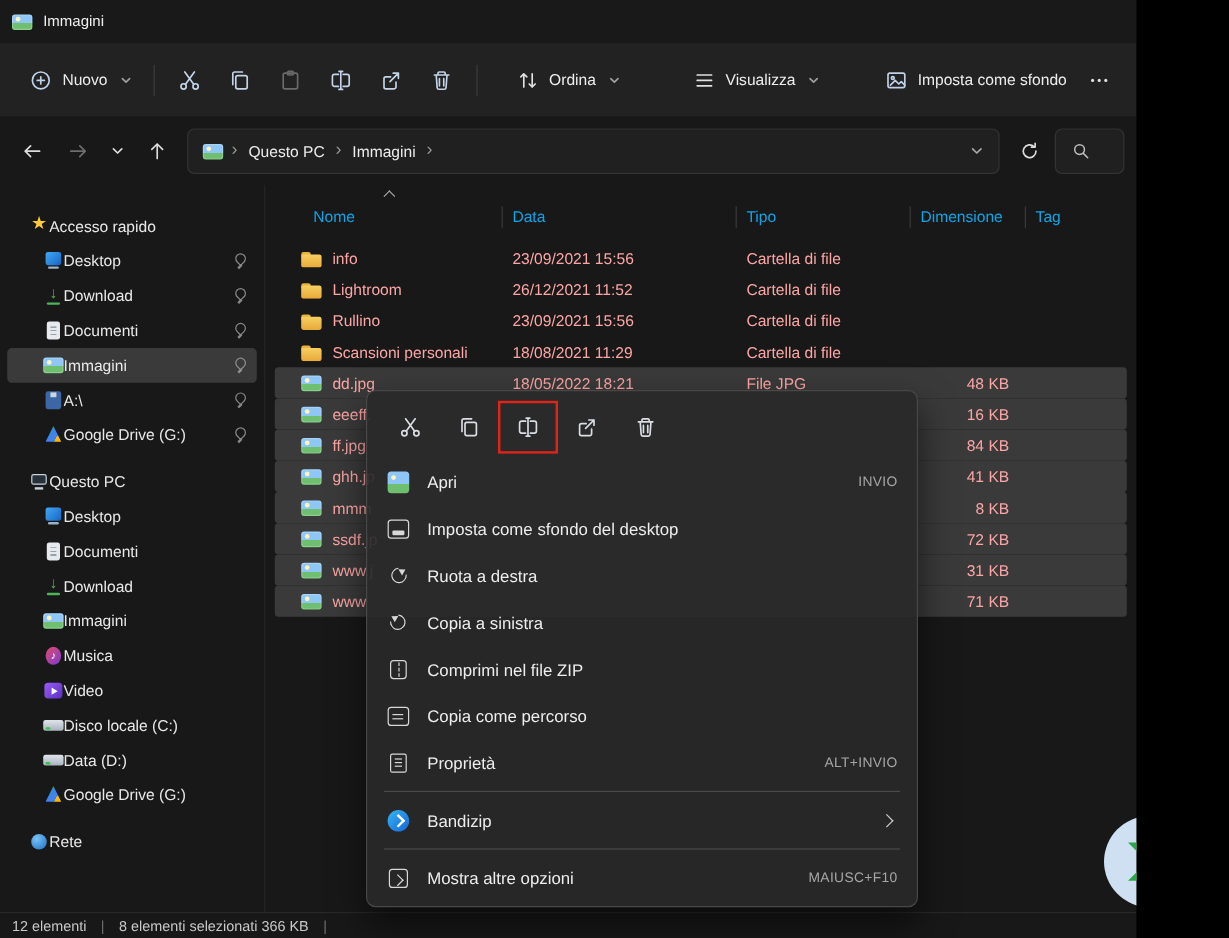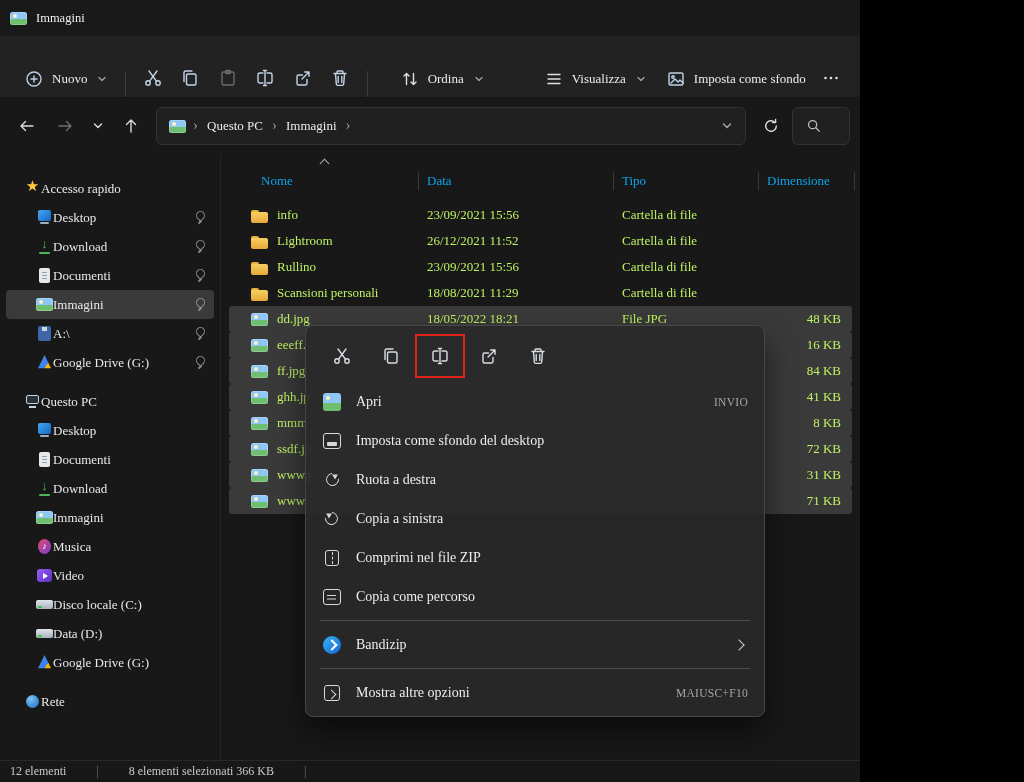--- a/index.html
+++ b/index.html
@@ -1,25 +1,25 @@
 <!DOCTYPE html>
 <html><head>
 <meta charset="utf-8">
 <style>
   * { box-sizing:border-box; margin:0; padding:0; }
   html,body { background:#000; }
   body { font-family:"Liberation Sans","DejaVu Sans",sans-serif; }
-  .window { position:relative; width:860px; height:782px; background:#181818; overflow:hidden; color:#e6e6e6; font-size:13px;font-family:Liberation Serif, serif; }
+  .window { position:relative; width:947px; height:782px; background:#181818; overflow:hidden; color:#e6e6e6; font-size:13px; }
 
   
   .titlebar { position:absolute; top:0; left:0; right:0; height:36px; display:flex; align-items:center; gap:9px; padding-left:10px; background:#191919; }
   .titlebar .title { font-size:12.5px; color:#f0f0f0; }
 
   
-  .toolbar { position:absolute; top:36px; left:0; right:0; height:62px; display:flex; align-items:flex-end; padding:0 14px; background:#222222; border-bottom:1px solid #161616; }
+  .toolbar { position:absolute; top:36px; left:0; right:0; height:62px; display:flex; align-items:center; padding:0 14px; background:#222222; border-bottom:1px solid #161616; }
   button { background:none; border:none; color:inherit; font:inherit; cursor:default; }
   .tb-btn { display:flex; align-items:center; gap:8px; padding:8px 10px; border-radius:4px; color:#ededed; white-space:nowrap; }
   .tb-ibtn { display:flex; align-items:center; justify-content:center; width:42px; height:38px; border-radius:4px; color:#c3d4e8; }
   .tb-ibtn.disabled { color:#6a6a6a; }
   .tbic { display:flex; color:#bed1e8; }
   .tb-div { width:1px; height:26px; background:#3c3c3c; margin:0 8px; flex:none; }
   .tb-spacer { flex:1; }
   .chev { display:flex; color:#9f9f9f; margin-left:2px; }
   .svgic { fill:none; stroke:currentColor; stroke-width:1.4; stroke-linecap:round; stroke-linejoin:round; }
   .svgfill { fill:currentColor; stroke:none; }
@@ -75,21 +75,21 @@
   .ic-folder::before { left:0; top:2px; width:8px; height:4px; background:#e8b33c; border-radius:2px 2px 0 0; }
   .ic-folder::after { inset:4px 0 0; background:linear-gradient(180deg,#f6cf60,#e8a93a); border-radius:2px; }
 
   
   .main { position:absolute; left:221px; right:0; top:154px; bottom:22px; }
   .cols { position:absolute; top:14px; left:8px; right:8px; height:26px; display:grid; grid-template-columns:190px 195px 145px 96px 110px; align-items:center; color:#0ea5e9; }
   .hcell { padding-left:8px; height:18px; line-height:18px; border-right:1px solid #3a3a3a; white-space:nowrap; overflow:hidden; }
   .hc0 { padding-left:32px; }
   .sortcaret { position:absolute; top:-8px; left:92px; width:7px; height:7px; border-left:1.5px solid #aaa; border-top:1.5px solid #aaa; transform:rotate(45deg); }
   .rows { position:absolute; top:48px; left:8px; right:8px; }
-  .frow { display:grid; grid-template-columns:190px 195px 145px 96px 110px; height:26px; align-items:center; border-radius:3px; color:#bef264; }
+  .frow { display:grid; grid-template-columns:190px 195px 145px 96px 110px; height:26px; align-items:center; border-radius:3px; color:#fca5a5; }
   .frow.sel { background:#3a3a3a; }
   .c-name { display:flex; align-items:center; gap:9px; padding-left:22px; white-space:nowrap; overflow:hidden; }
   .c-date,.c-type { padding-left:8px; white-space:nowrap; overflow:hidden; }
   .c-size { text-align:right; padding-right:14px; }
 
   
   .ctxmenu { position:absolute; left:305px; top:325px; width:460px; background:rgba(41,41,41,0.92); border:1px solid #474747; border-radius:8px; box-shadow:0 14px 30px rgba(0,0,0,.55); padding:4px; z-index:30; }
   .quickbar { display:flex; align-items:center; height:52px; padding:0 8px; gap:1px; }
   .qcell { position:relative; width:48px; height:40px; display:flex; align-items:center; justify-content:center; border-radius:4px; color:#d9dee4; }
   .redbox { position:absolute; inset:-2px -1px; border:2.5px solid #e0241a; pointer-events:none; }
@@ -113,21 +113,21 @@
   .mi-copy-path::before { inset:2px 1px; border:1.4px solid #d8d8d8; border-radius:3px; }
   .mi-copy-path::after { left:5px; top:8px; width:9px; height:1.4px; background:#d8d8d8; box-shadow:0 3.5px 0 #d8d8d8; }
   .mi-properties::before { inset:2px 3px; border:1.4px solid #d8d8d8; border-radius:2px; }
   .mi-properties::after { left:7px; top:6px; width:6px; height:1.4px; background:#d8d8d8; box-shadow:0 3px 0 #d8d8d8,0 6px 0 #d8d8d8; }
   .mi-bandizip { background:linear-gradient(135deg,#36b5f0,#1565d8); border-radius:50%; margin:1px; width:18px; height:18px; }
   .mi-bandizip::after { left:5px; top:5px; width:6px; height:6px; border-right:2px solid #fff; border-bottom:2px solid #fff; transform:rotate(-45deg); }
   .mi-more-options::before { inset:2px; border:1.4px solid #d8d8d8; border-radius:3px; }
   .mi-more-options::after { left:7px; top:8px; width:6px; height:6px; border-top:1.5px solid #d8d8d8; border-right:1.5px solid #d8d8d8; transform:rotate(45deg); left:6px; }
 
   
-  .statusbar { position:absolute; left:0; right:0; bottom:0; height:22px; display:flex; align-items:center; gap:30px; padding-left:10px; background:#181818; border-top:1px solid #282828; font-size:12px; color:#c9c9c9; }
+  .statusbar { position:absolute; left:0; right:0; bottom:0; height:22px; display:flex; align-items:center; gap:12px; padding-left:10px; background:#181818; border-top:1px solid #282828; font-size:12px; color:#c9c9c9; }
   .sbdiv { color:#6f6f6f; }
 
   
   .watermark { position:absolute; left:918px; top:678px; width:80px; height:80px; z-index:40; }
 </style>
 </head>
 <body>
 
 <div class="window">
 
@@ -575,20 +575,26 @@
     <span class="mi-label">Comprimi nel file ZIP</span>
     <span class="mi-short"></span>
 
   </div>
         <div class="menu-item">
     <span class="mi mi-copy-path"></span>
     <span class="mi-label">Copia come percorso</span>
     <span class="mi-short"></span>
 
   </div>
+        <div class="menu-item">
+    <span class="mi mi-properties"></span>
+    <span class="mi-label">Proprietà</span>
+    <span class="mi-short">ALT+INVIO</span>
+
+  </div>
         <div class="menu-sep"></div>
         <div class="menu-item has-sub">
     <span class="mi mi-bandizip"></span>
     <span class="mi-label">Bandizip</span>
     <span class="mi-short"></span>
     <span class="mi-chev"></span>
   </div>
         <div class="menu-sep"></div>
         <div class="menu-item">
     <span class="mi mi-more-options"></span>

